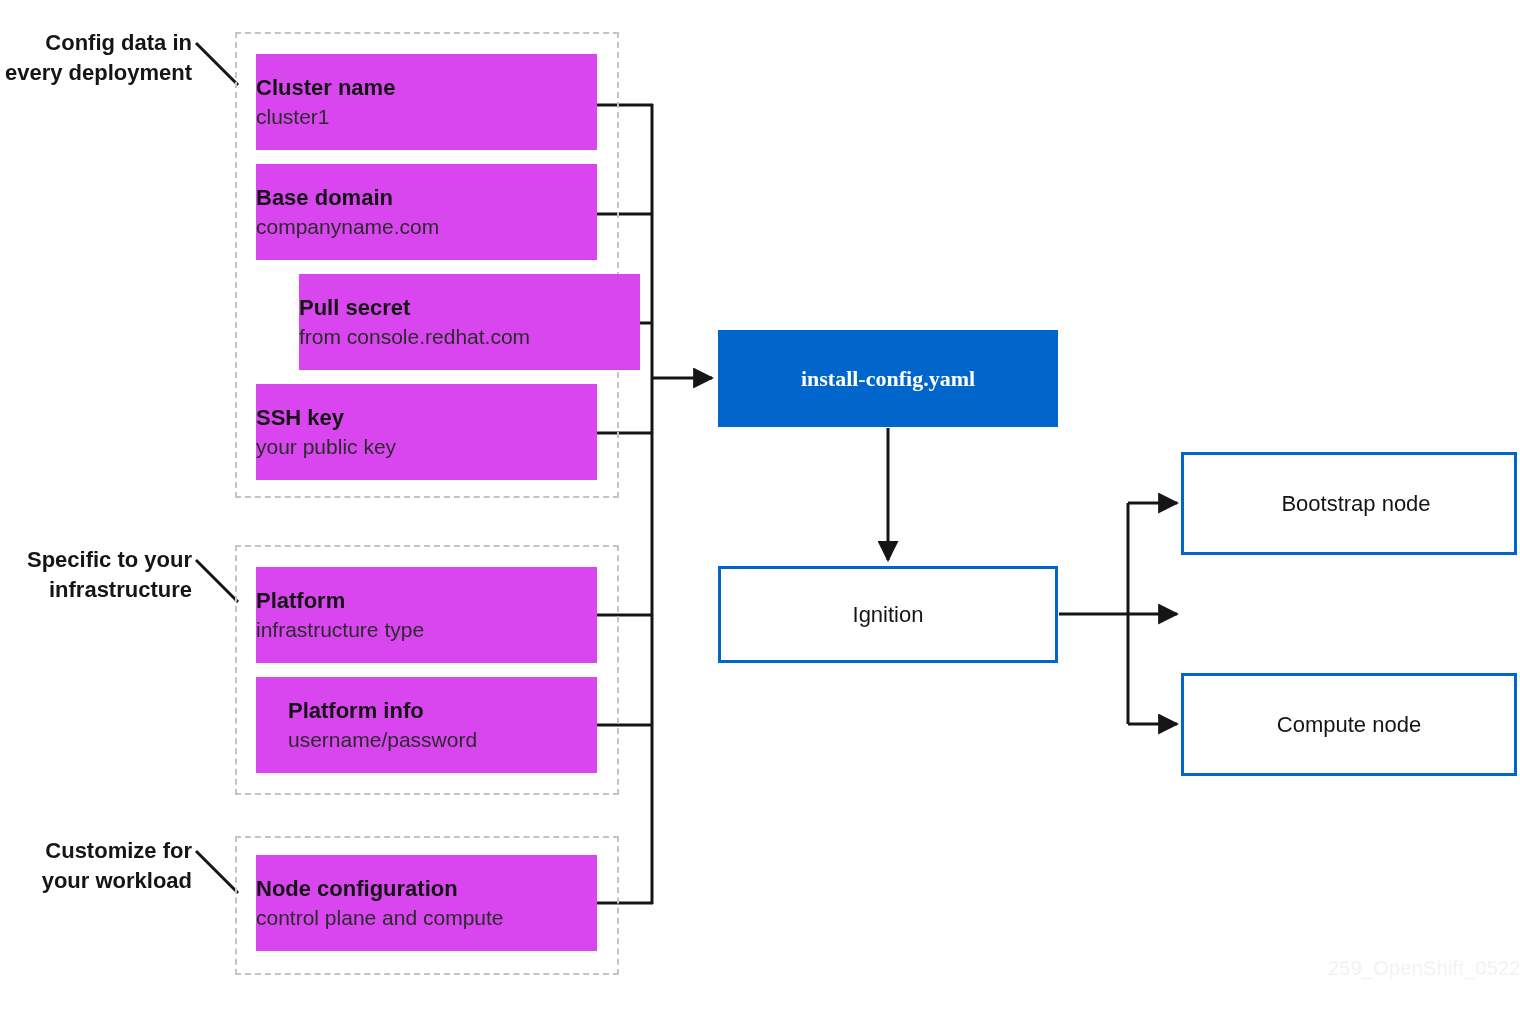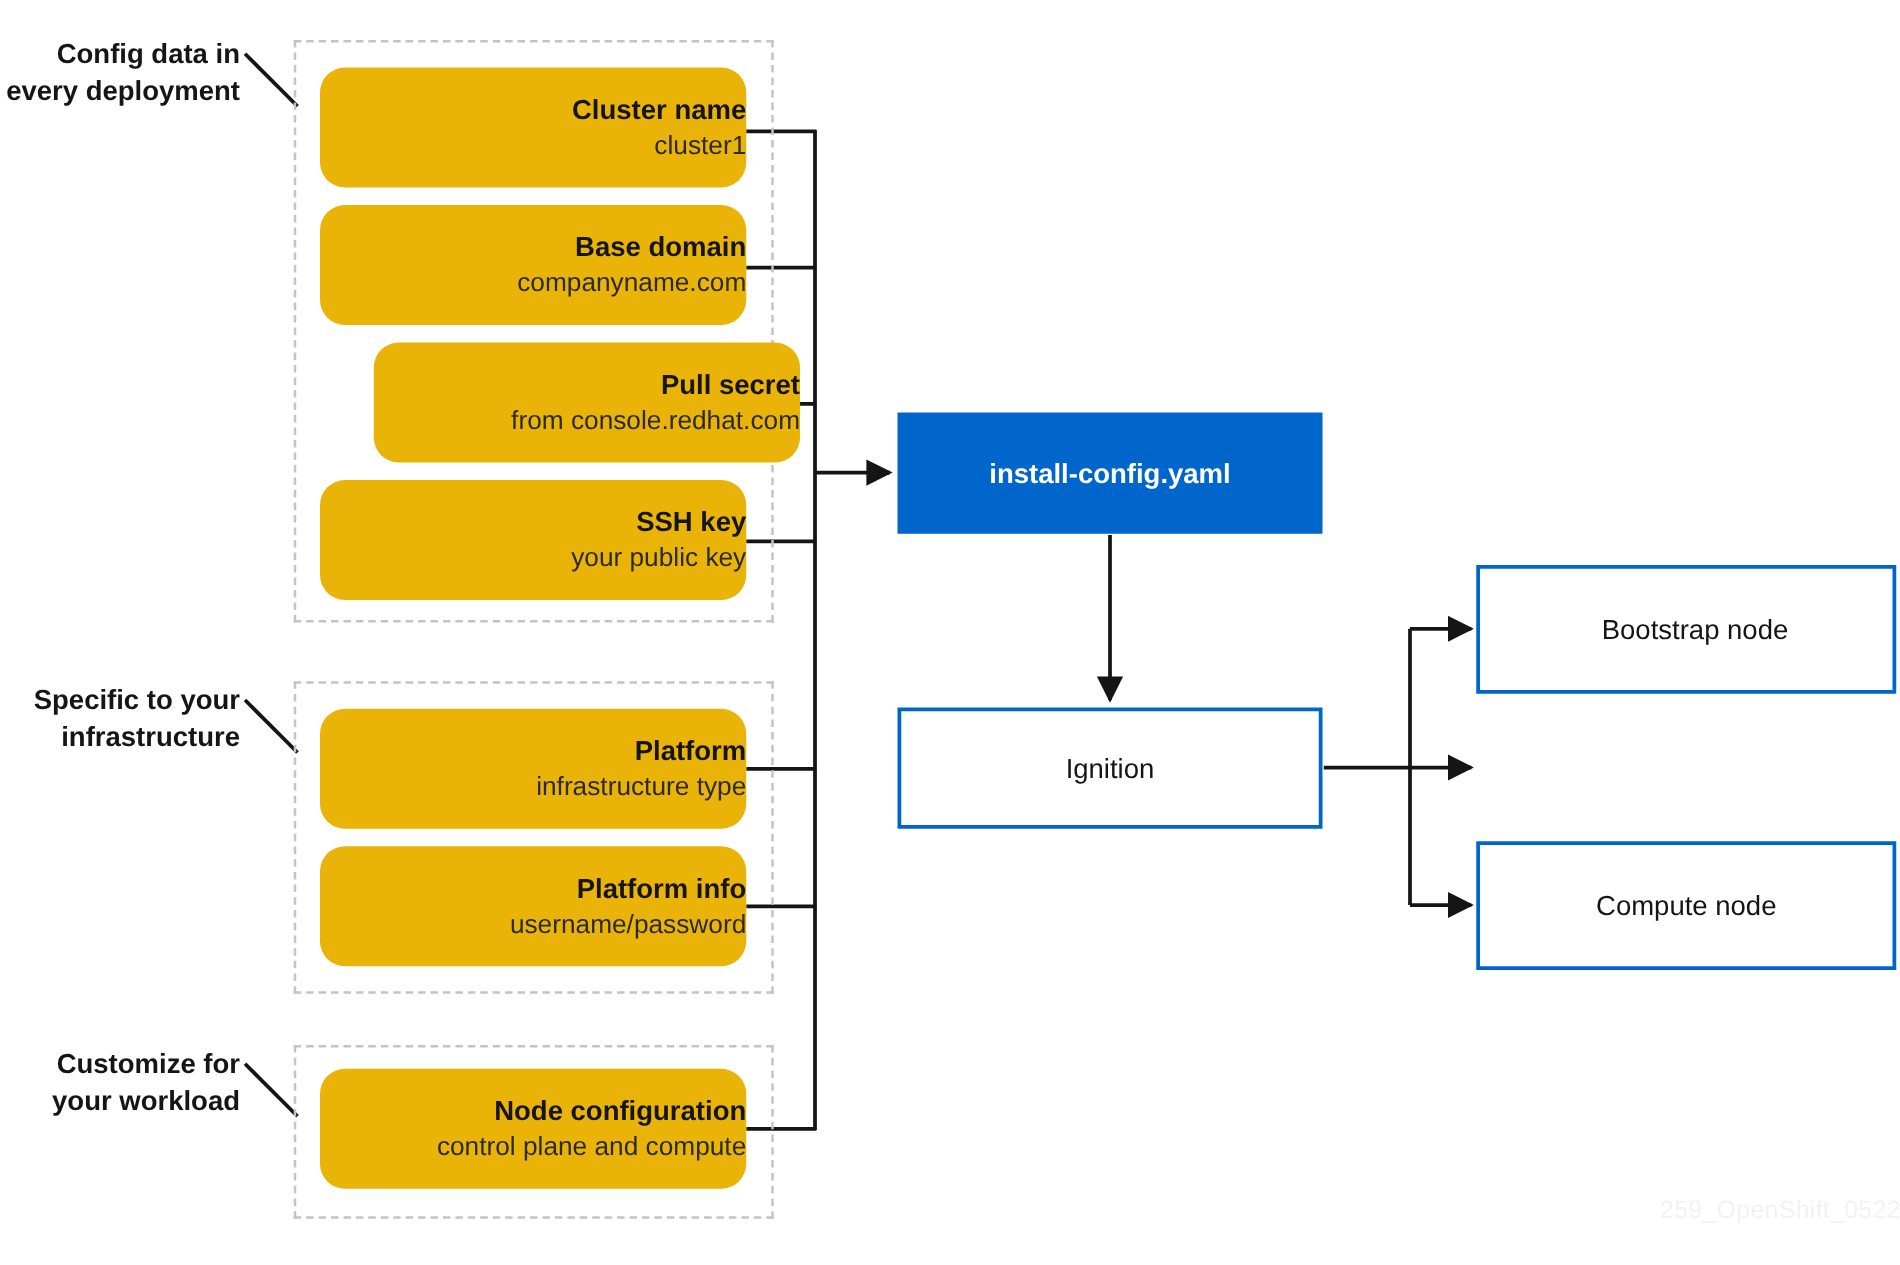--- a/index.html
+++ b/index.html
@@ -45,27 +45,26 @@
     font-weight: bold;
     line-height: 30px;
     color: #151515;
     white-space: pre-line;
   }
   .group-label.right-al { text-align: right; }
 
   
   .config-card {
     position: absolute;
-    background: #eab308;
+    background: #d946ef;
     box-sizing: border-box;
     display: flex;
     flex-direction: column;
-    align-items: flex-end;
+    align-items: flex-start;
     justify-content: center;
-    border-radius: 20px;
   }
   .config-card .card-title {
     font-size: 22px;
     font-weight: bold;
     line-height: 28px;
     color: #151515;
   }
   .config-card .card-value {
     font-size: 21px;
     font-weight: normal;
@@ -179,36 +178,36 @@
   <div class="group-label right-al" style="left:0px; top:545px; width:192px;">Specific to your
 infrastructure</div>
 
   <div class="group-box" style="left:235px; top:545px; width:384px; height:250px;"></div>
 
   <div class="config-card" style="left:256px; top:567px; width:341px; height:96px;">
     <span class="card-title">Platform</span>
     <span class="card-value">infrastructure type</span>
   </div>
 
-  <div class="config-card" style="left:256px; top:677px; width:341px; height:96px;">
+  <div class="config-card" style="left:256px; top:677px; width:341px; height:96px;padding-left:32px;">
     <span class="card-title">Platform info</span>
     <span class="card-value">username/password</span>
   </div>
 
   <div class="group-label right-al" style="left:0px; top:836px; width:192px;">Customize for
 your workload</div>
 
   <div class="group-box" style="left:235px; top:836px; width:384px; height:139px;"></div>
 
   <div class="config-card" style="left:256px; top:855px; width:341px; height:96px;">
     <span class="card-title">Node configuration</span>
     <span class="card-value">control plane and compute</span>
   </div>
 
-  <div class="blue-solid" style="left:718px; top:330px; width:340px; height:97px;">
+  <div class="blue-solid" style="left:718px; top:330px; width:340px; height:97px;font-family:Liberation Serif, serif;">
     <span>install-config.yaml</span>
   </div>
 
   <div class="blue-outline" style="left:718px; top:566px; width:340px; height:97px;">
     <span>Ignition</span>
   </div>
 
   <div class="blue-outline" style="left:1181px; top:452px; width:336px; height:103px;padding-left:14px;">
     <span>Bootstrap node</span>
   </div>

